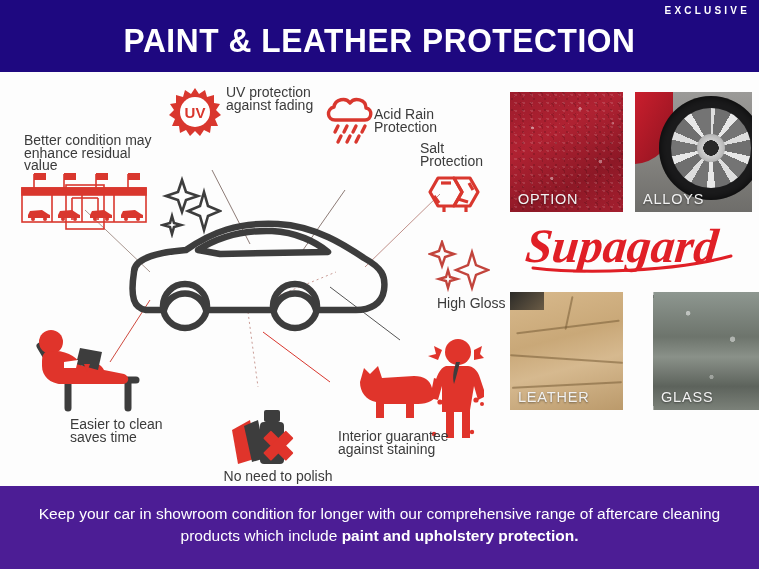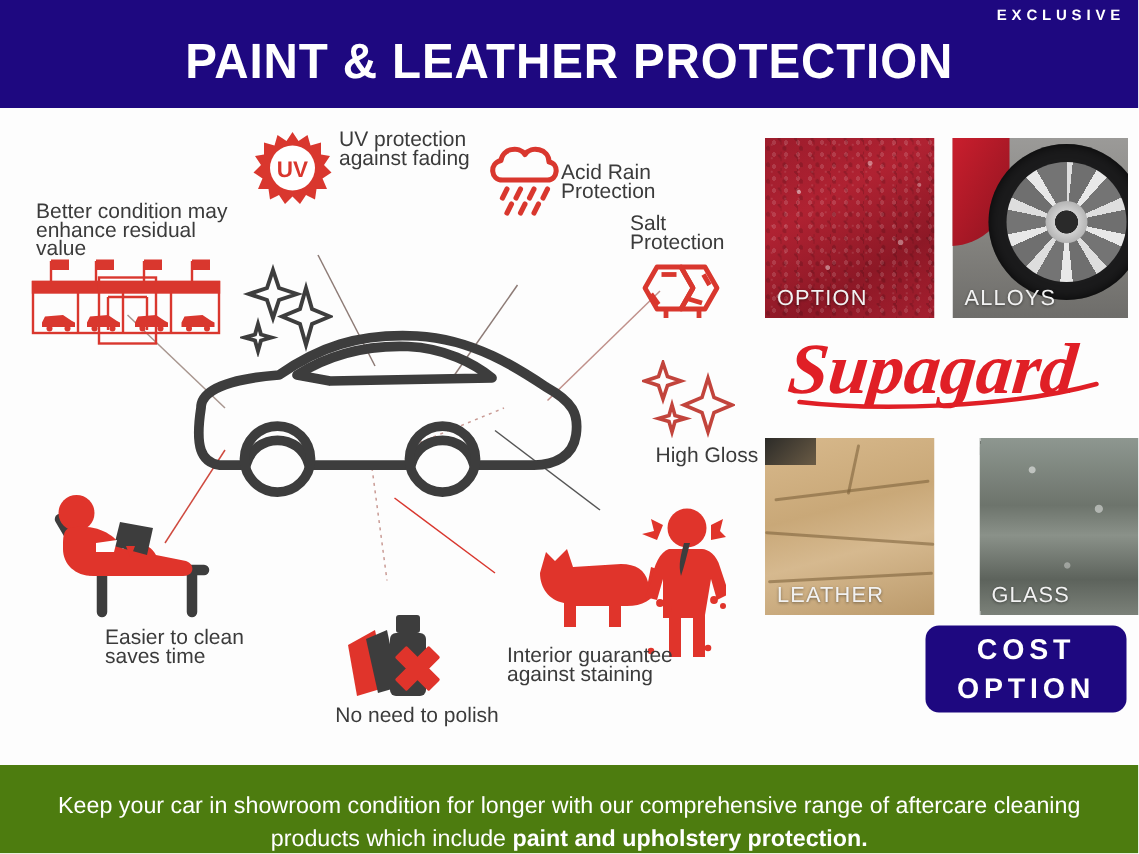--- a/index.html
+++ b/index.html
@@ -41,22 +41,22 @@
     font-size: 33px;
     font-weight: bold;
     letter-spacing: 0.6px;
     font-family: "Liberation Sans Narrow", "Liberation Sans", sans-serif;
     transform: scaleX(0.96);
   }
   
   .footer-band {
     position: absolute;
     left: 0; bottom: 0;
-    width: 759px; height: 59px;
-    background: #4d7c0f;
+    width: 759px; height: 83px;
+    background: #4c1d95;
     color: #ffffff;
   }
   .footer-text {
     position: absolute;
     left: 16px; top: 17px;
     width: 727px;
     text-align: center;
     font-size: 15.5px;
     line-height: 22px;
   }
@@ -434,22 +434,18 @@
       <div class="leather-seam" style="left:58px;top:4px;width:2px;height:34px;transform:rotate(12deg)"></div>
     </div>
     <div class="tile-caption">LEATHER</div>
   </div>
 
   <div class="tile" style="left:635px;top:292px;width:117px;height:118px;margin-left:18px;">
     <div class="glass-bg"></div>
     <div class="tile-caption">GLASS</div>
   </div>
 
-  <div class="cost-btn">
-    <span>COST</span>
-    <span>OPTION</span>
-  </div>
 
   <div class="footer-band">
     <div class="footer-text"><span>Keep your car in showroom condition for longer with our comprehensive range of aftercare cleaning products which include </span><b>paint and upholstery protection.</b></div>
   </div>
 
 </div>
 
 </body></html>

